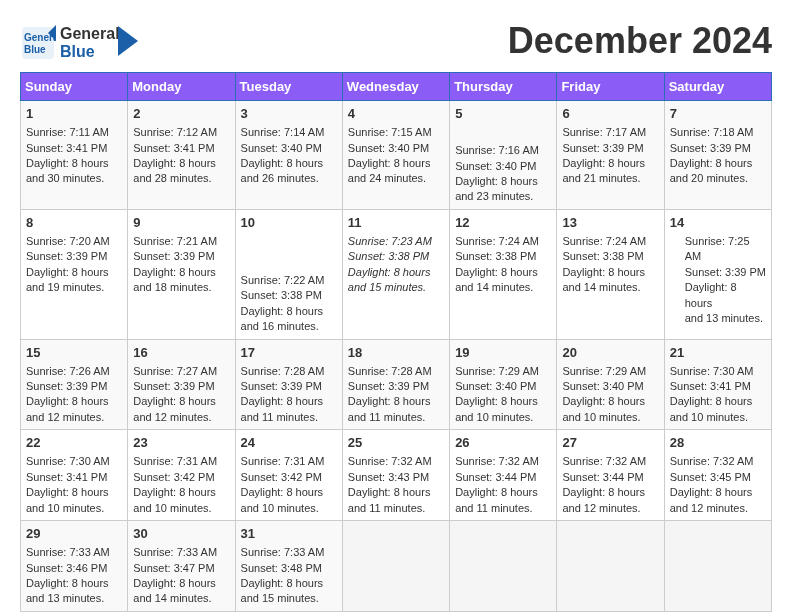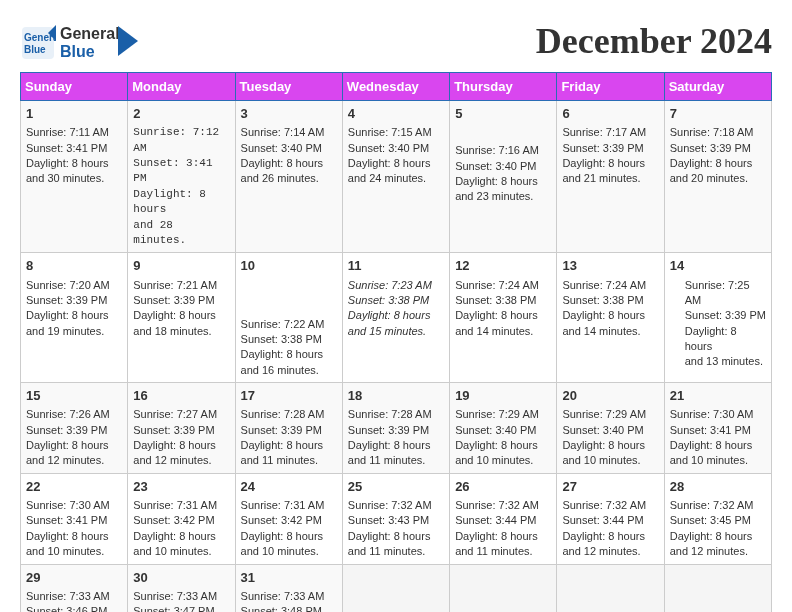--- a/index.html
+++ b/index.html
@@ -21,38 +21,37 @@
       align-items: center;
       margin-top: 5px;
     }
     .logo-icon {
       width: 36px;
       height: 36px;
       margin-right: 4px;
     }
     .title-block {
       text-align: right;
-      font-family: Liberation Serif, serif;
     }
     .month-title {
       font-size: 36px;
       font-weight: bold;
       color: #333;
     }
     .location-title {
       font-size: 16px;
       color: #555;
     }
     table {
       width: 100%;
       border-collapse: collapse;
       font-size: 11px;
     }
     thead tr th {
-      background-color: #d946ef;
+      background-color: #8b5cf6;
       color: #fff;
       padding: 6px 4px;
       text-align: left;
       font-size: 13px;
       font-weight: bold;
       border: 1px solid #2a6db5;
     }
     tbody tr td {
       border: 1px solid #ccc;
       padding: 4px 5px;
@@ -125,21 +124,21 @@
   <tr>
         <td>
           <span class="day-num">1</span>
           <div class="day-info" style="white-space: pre-line;">Sunrise: 7:11 AM
 Sunset: 3:41 PM
 Daylight: 8 hours
 and 30 minutes.</div>
         </td>
         <td>
           <span class="day-num">2</span>
-          <div class="day-info" style="white-space: pre-line; font-family: Liberation Mono, monospace;">Sunrise: 7:12 AM
+          <div class="day-info" style="white-space: pre-line;">Sunrise: 7:12 AM
 Sunset: 3:41 PM
 Daylight: 8 hours
 and 28 minutes.</div>
         </td>
         <td>
           <span class="day-num">3</span>
           <div class="day-info" style="white-space: pre-line;">Sunrise: 7:14 AM
 Sunset: 3:40 PM
 Daylight: 8 hours
 and 26 minutes.</div>

